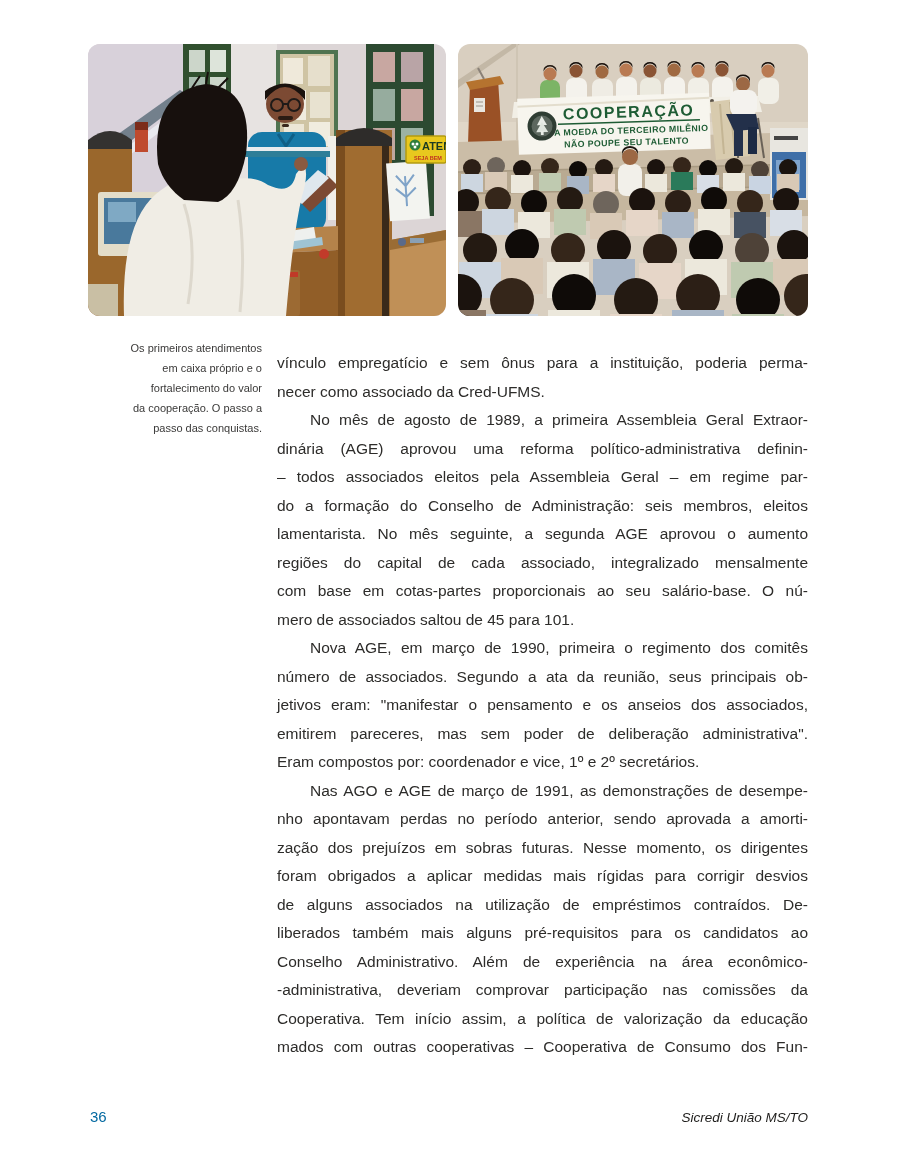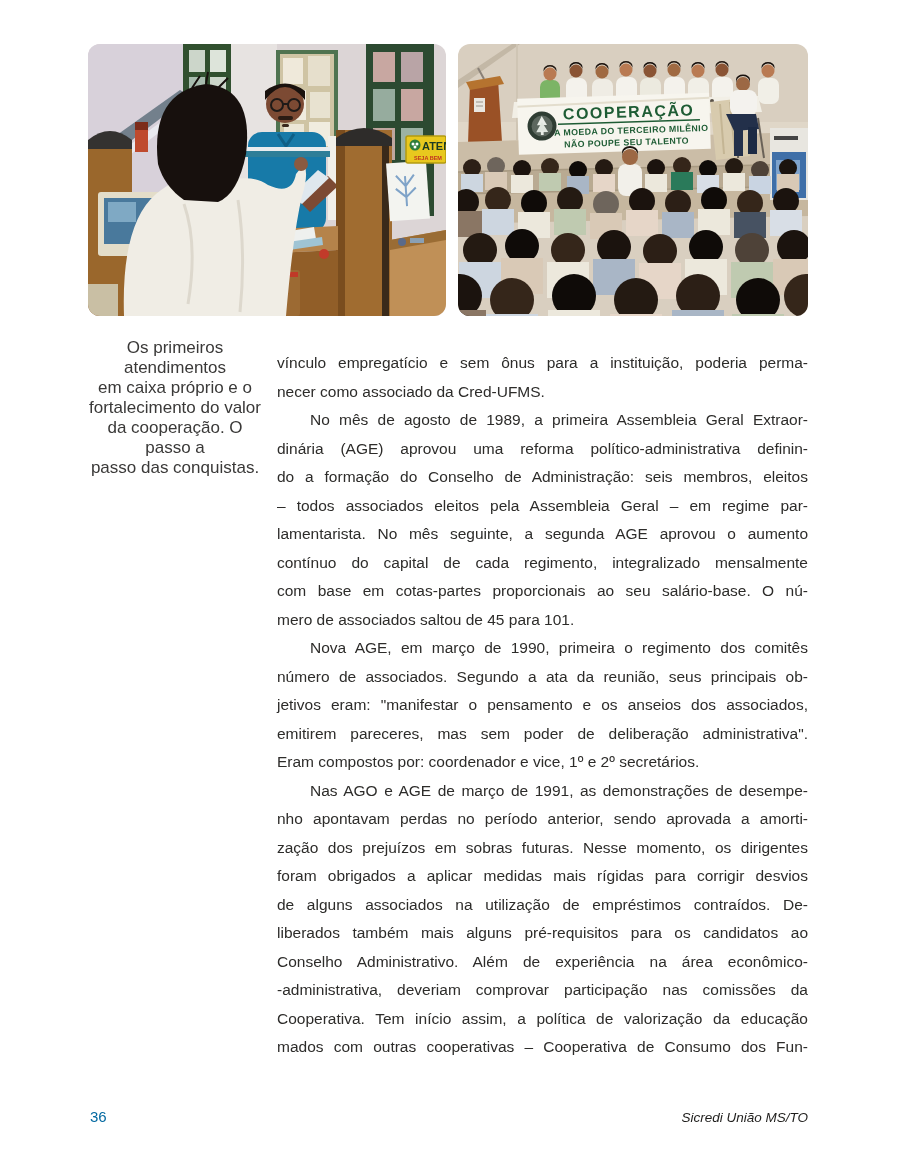--- a/index.html
+++ b/index.html
@@ -6,22 +6,22 @@
   .page{position:relative;width:899px;height:1174px;background:#ffffff;overflow:hidden;
         font-family:"Liberation Sans", sans-serif;}
 
   
   .photo{position:absolute;top:44px;border-radius:12px;overflow:hidden;}
   #photo-left{left:88px;width:358px;height:272px;}
   #photo-right{left:458px;width:350px;height:272px;}
   .photo svg{display:block;width:100%;height:100%;}
 
   
-  .caption{position:absolute;left:88px;top:338px;width:174px;text-align:center;
-           font-size:17px;line-height:20px;color:#3a3938;}
+  .caption{position:absolute;left:88px;top:338px;width:174px;text-align:right;
+           font-size:11px;line-height:20px;color:#3a3938;}
 
   
   .body-col{position:absolute;left:277px;top:331px;width:531px;
             font-size:15.5px;line-height:28.5px;color:#2d2c2a;letter-spacing:0;margin-top:18px;}
   .body-col .line{text-align:justify;text-align-last:justify;-moz-text-align-last:justify;}
   .body-col .line.last{text-align-last:left;-moz-text-align-last:left;}
   .body-col .line.indent{padding-left:33px;}
 
   
   .page-number{position:absolute;left:90px;top:1108px;font-size:15px;color:#0369a1;}
@@ -443,24 +443,24 @@
       <div class="cap-line">da cooperação. O passo a</div>
       <div class="cap-line">passo das conquistas.</div>
     </div>
 
   <div class="body-col">
 
   <div class="line">vínculo empregatício e sem ônus para a instituição, poderia perma-</div>
       <div class="line last">necer como associado da Cred-UFMS.</div>
       <div class="line indent">No mês de agosto de 1989, a primeira Assembleia Geral Extraor-</div>
       <div class="line">dinária (AGE) aprovou uma reforma político-administrativa definin-</div>
+      <div class="line">– todos associados eleitos pela Assembleia Geral – em regime par-</div>
       <div class="line">do a formação do Conselho de Administração: seis membros, eleitos</div>
-      <div class="line">– todos associados eleitos pela Assembleia Geral – em regime par-</div>
       <div class="line">lamentarista. No mês seguinte, a segunda AGE aprovou o aumento</div>
-      <div class="line">contínuo do capital de cada regimento, integralizado mensalmente</div>
+      <div class="line">regiões do capital de cada associado, integralizado mensalmente</div>
       <div class="line">com base em cotas-partes proporcionais ao seu salário-base. O nú-</div>
       <div class="line last">mero de associados saltou de 45 para 101.</div>
       <div class="line indent">Nova AGE, em março de 1990, primeira o regimento dos comitês</div>
       <div class="line">número de associados. Segundo a ata da reunião, seus principais ob-</div>
       <div class="line">jetivos eram: "manifestar o pensamento e os anseios dos associados,</div>
       <div class="line">emitirem pareceres, mas sem poder de deliberação administrativa".</div>
       <div class="line last">Eram compostos por: coordenador e vice, 1º e 2º secretários.</div>
       <div class="line indent">Nas AGO e AGE de março de 1991, as demonstrações de desempe-</div>
       <div class="line">nho apontavam perdas no período anterior, sendo aprovada a amorti-</div>
       <div class="line">zação dos prejuízos em sobras futuras. Nesse momento, os dirigentes</div>

